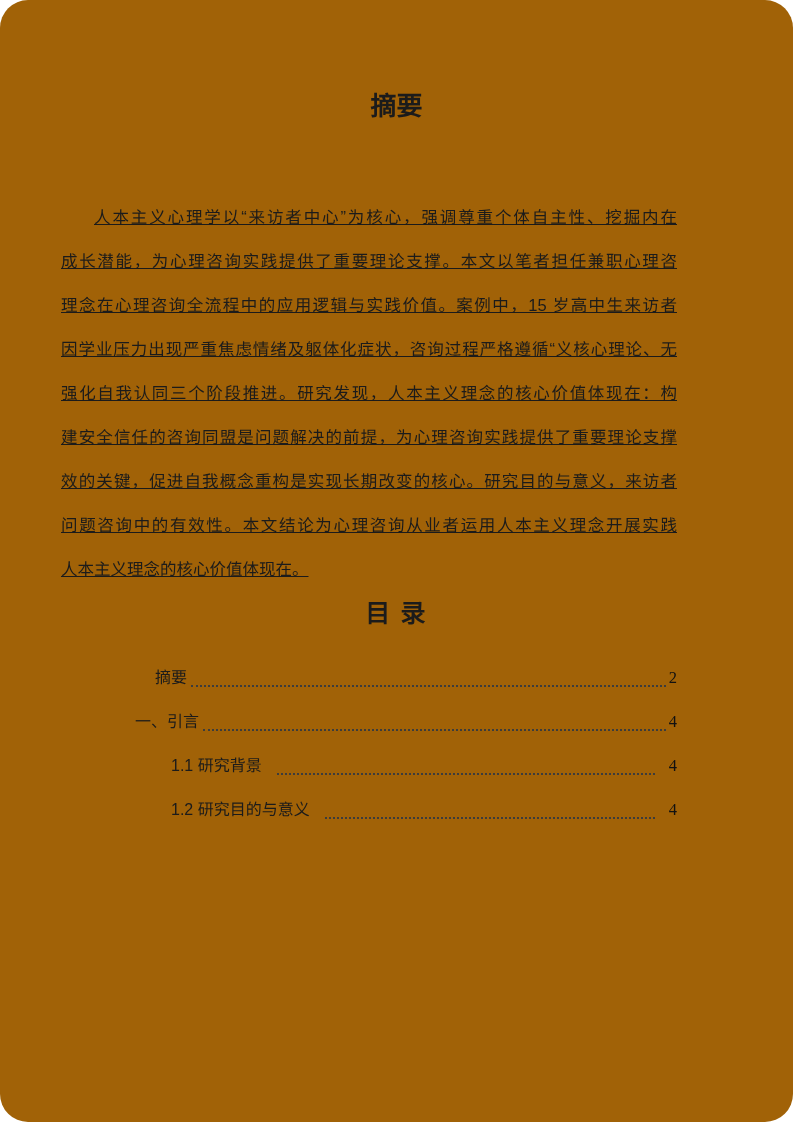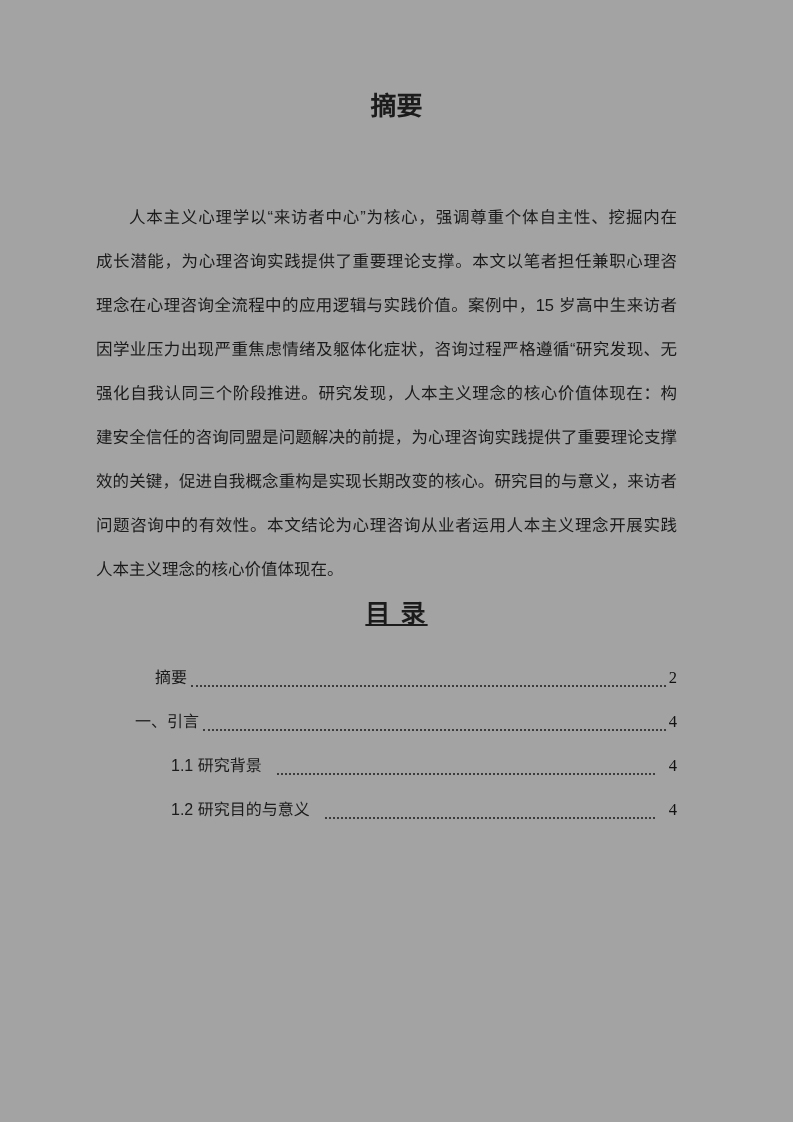--- a/index.html
+++ b/index.html
@@ -10,35 +10,37 @@
   body {
     width: 793px;
     height: 1122px;
     font-family: "Liberation Sans", sans-serif;
     color: #1b1b1b;
   }
   .page {
     position: relative;
     width: 793px;
     height: 1122px;
-    background: #a3a3a3;
+    background: #a16207;
     overflow: hidden;
+    border-radius: 28px;
   }
   .abstract-title {
     margin: 0;
     padding-top: 88px;
     line-height: 36px;
     font-size: 26px;
     font-weight: bold;
     text-align: center;
     font-family: "Liberation Sans", sans-serif;
   }
   .paragraph {
-    margin: 71px 116px 0 96px;
+    margin: 71px 116px 0 61px;
     font-size: 16.5px;
+    text-decoration: underline;
   }
   .pline {
     height: 44px;
     line-height: 44px;
     text-align: justify;
     text-align-last: justify;
     overflow: hidden;
     white-space: nowrap;
   }
   .pline.first {
@@ -48,21 +50,20 @@
     text-align-last: left;
   }
   .toc-title {
     margin: 6px 0 0 0;
     line-height: 34px;
     font-size: 25px;
     font-weight: bold;
     text-align: center;
     font-family: "Liberation Serif", serif;
     letter-spacing: 2px;
-    text-decoration: underline;
   }
   .toc {
     margin: 24px 116px 0 135px;
     font-size: 16px;
   }
   .toc-row {
     display: flex;
     align-items: flex-end;
     height: 44px;
     cursor: pointer;
@@ -90,21 +91,21 @@
 <body>
 
 <div class="page">
 
   <h1 class="abstract-title">摘要</h1>
 
   <div class="paragraph">
     <div class="pline first">人本主义心理学以“来访者中心”为核心，强调尊重个体自主性、挖掘内在</div>
     <div class="pline">成长潜能，为心理咨询实践提供了重要理论支撑。本文以笔者担任兼职心理咨</div>
     <div class="pline">理念在心理咨询全流程中的应用逻辑与实践价值。案例中，15 岁高中生来访者</div>
-    <div class="pline">因学业压力出现严重焦虑情绪及躯体化症状，咨询过程严格遵循“研究发现、无</div>
+    <div class="pline">因学业压力出现严重焦虑情绪及躯体化症状，咨询过程严格遵循“义核心理论、无</div>
     <div class="pline">强化自我认同三个阶段推进。研究发现，人本主义理念的核心价值体现在：构</div>
     <div class="pline">建安全信任的咨询同盟是问题解决的前提，为心理咨询实践提供了重要理论支撑</div>
     <div class="pline">效的关键，促进自我概念重构是实现长期改变的核心。研究目的与意义，来访者</div>
     <div class="pline">问题咨询中的有效性。本文结论为心理咨询从业者运用人本主义理念开展实践</div>
     <div class="pline last">人本主义理念的核心价值体现在。</div>
   </div>
 
   <h2 class="toc-title">目 录</h2>
 
   <div class="toc">

